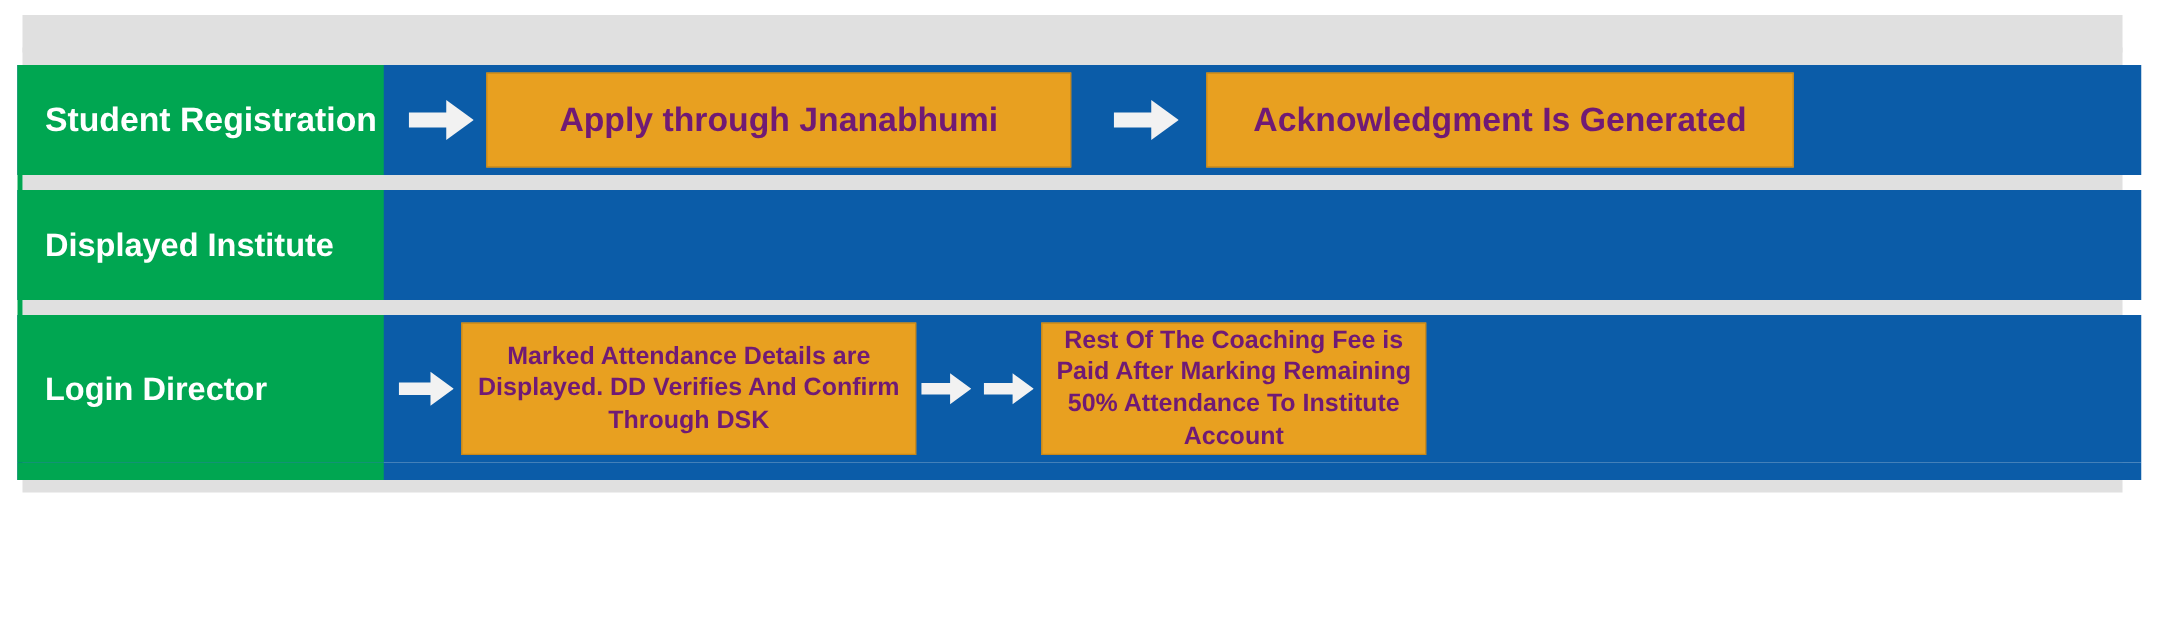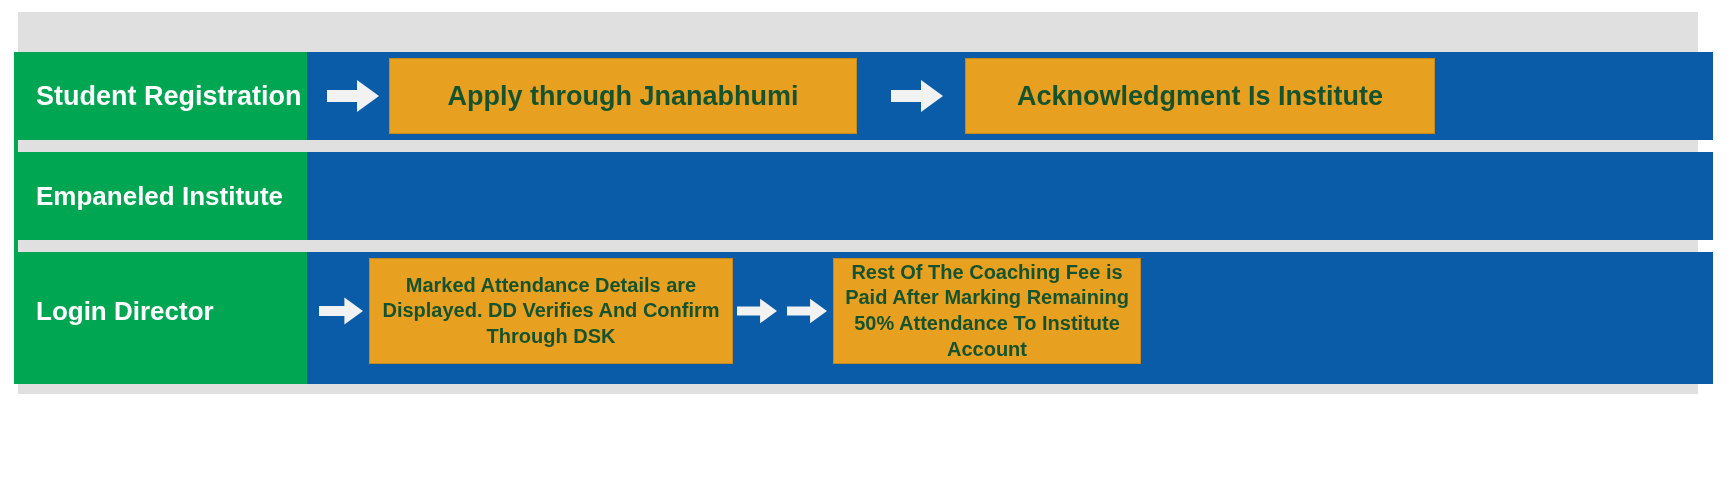--- a/index.html
+++ b/index.html
@@ -85,21 +85,21 @@
     align-items: center;
     justify-content: center;
   }
   .arrow svg { display: block; }
 
   .box {
     flex: 0 0 auto;
     background: #e8a020;
     border: 1px solid #c8881a;
     box-sizing: border-box;
-    color: #14532d;
+    color: #701a75;
     font-weight: bold;
     display: flex;
     align-items: center;
     justify-content: center;
     text-align: center;
     line-height: 1.28;
     padding: 4px 10px;
   }
   .spacer { flex: 0 0 auto; }
 
@@ -161,26 +161,26 @@
           <path d="M0 12 H30 V2 L52 18 L30 34 V24 H0 Z" fill="#f2f2f2"></path>
         </svg>
       </div>
       <div class="box" style="width:468px">Apply through Jnanabhumi</div>
       <div class="spacer" style="width:12px"></div>
       <div class="arrow" style="width:96px">
         <svg width="52" height="36" viewBox="0 0 52 36" aria-hidden="true">
           <path d="M0 12 H30 V2 L52 18 L30 34 V24 H0 Z" fill="#f2f2f2"></path>
         </svg>
       </div>
-      <div class="box" style="width:470px">Acknowledgment Is Institute</div>
+      <div class="box" style="width:470px">Acknowledgment Is Generated</div>
     </div>
   </div>
 
   <div class="row r2">
-    <div class="row-label">Empaneled Institute</div>
+    <div class="row-label">Displayed Institute</div>
   </div>
 
   <div class="row r3">
     <div class="row-label">Login Director</div>
     <div class="row-body">
       <div class="spacer" style="width:6px"></div>
       <div class="arrow" style="width:56px">
         <svg width="44" height="32" viewBox="0 0 52 36" aria-hidden="true">
           <path d="M0 12 H30 V2 L52 18 L30 34 V24 H0 Z" fill="#f2f2f2"></path>
         </svg>

